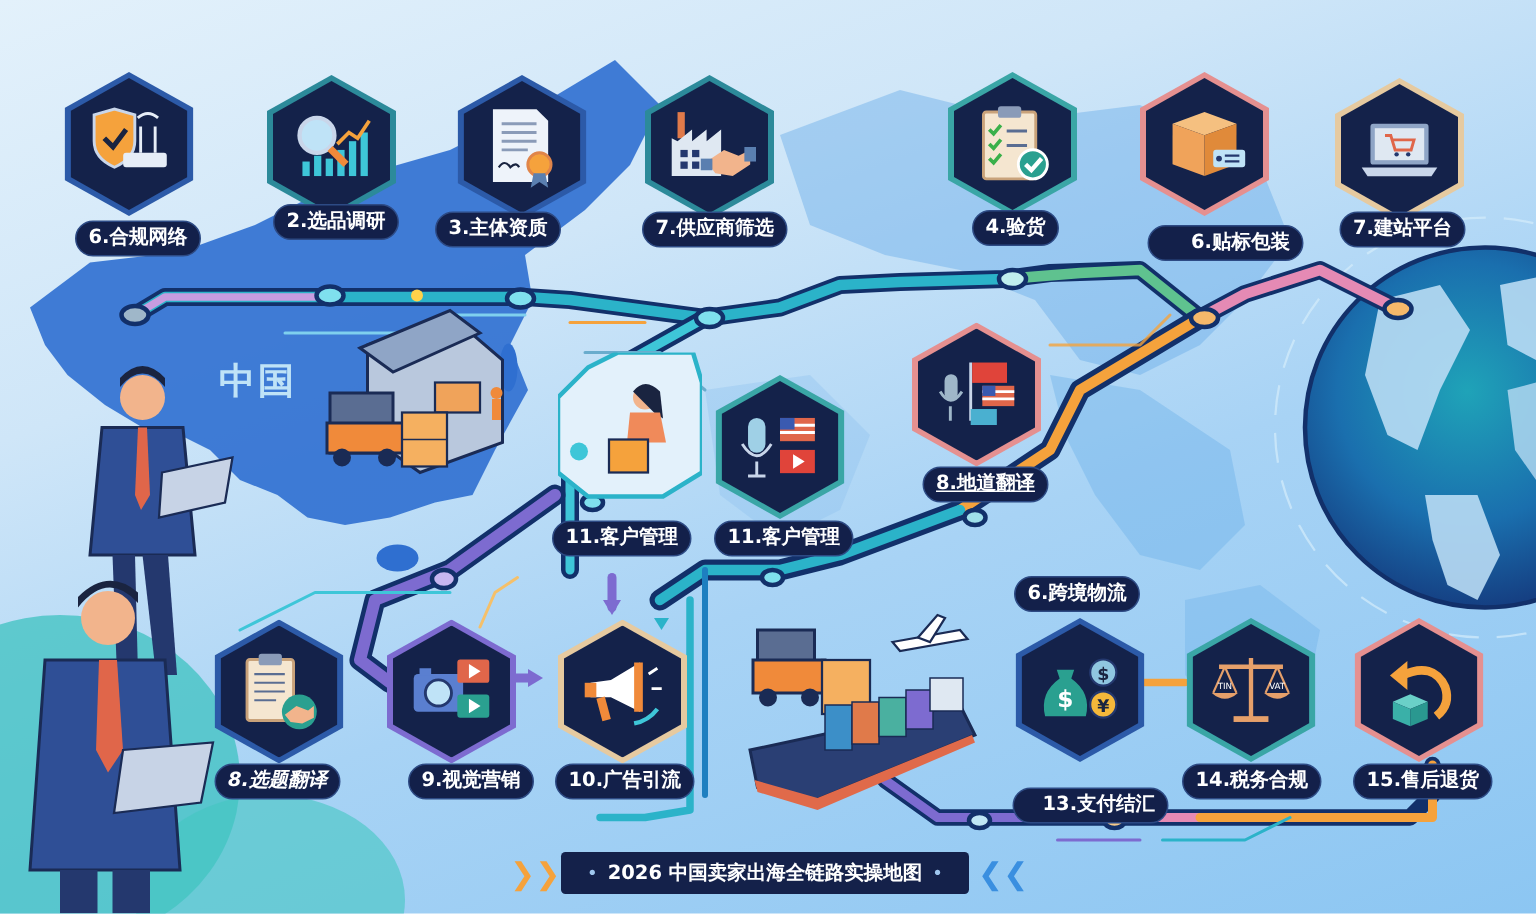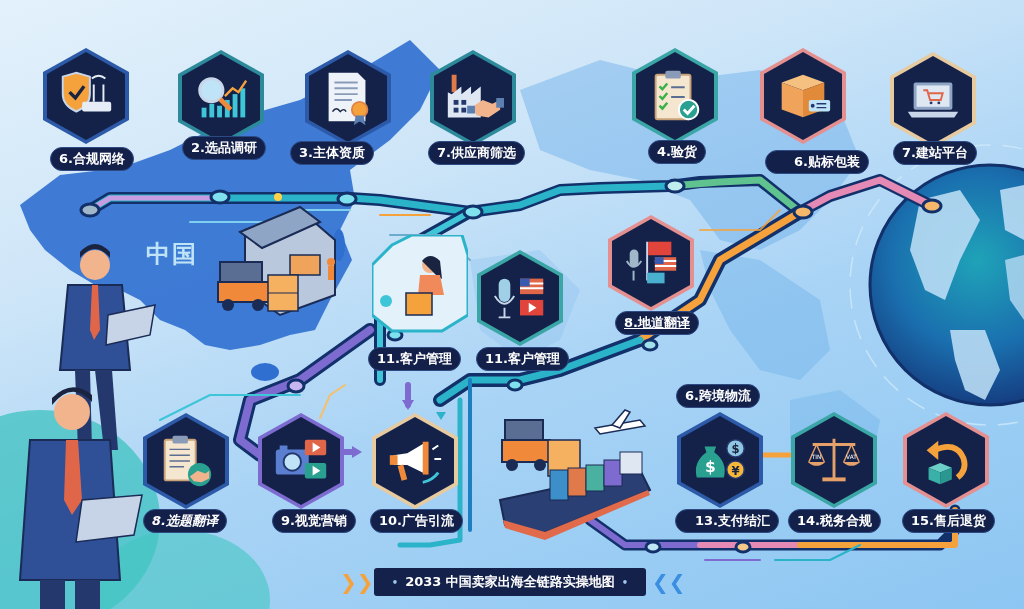--- a/index.html
+++ b/index.html
@@ -411,21 +411,21 @@
     <svg viewBox="0 0 64 64">
       <path d="M16,18 L28,18 L26,24 Q40,34 36,50 L8,50 Q4,34 18,24 Z" fill="#2aa090"></path>
       <text x="22" y="44" font-size="16" font-weight="bold" fill="#ffffff" text-anchor="middle" font-family="DejaVu Sans, sans-serif">$</text>
       <circle cx="48" cy="20" r="9" fill="#8fc6e0" stroke="#24386e" stroke-width="1.5"></circle>
       <text x="48" y="25" font-size="12" font-weight="bold" fill="#1a2440" text-anchor="middle" font-family="DejaVu Sans, sans-serif">$</text>
       <circle cx="48" cy="42" r="9" fill="#f5b83a" stroke="#24386e" stroke-width="1.5"></circle>
       <text x="48" y="47" font-size="12" font-weight="bold" fill="#1a2440" text-anchor="middle" font-family="DejaVu Sans, sans-serif">¥</text>
     </svg>
   </div>
 </div>
-<div class="label" style="left:675px;top:509px;padding-left:19px;">13.支付结汇</div>
+<div class="label" style="left:675px;top:525px;padding-left:19px;">13.支付结汇</div>
 
 <div class="node" style="left:791px;top:412px;">
   <div class="hex-outer" style="background:#3aa6a6"></div>
   <div class="hex-inner">
     <svg viewBox="0 0 64 64">
       <line x1="32" y1="10" x2="32" y2="52" stroke="#e6a06a" stroke-width="3"></line>
       <line x1="10" y1="16" x2="54" y2="16" stroke="#e6a06a" stroke-width="3"></line>
       <rect x="20" y="50" width="24" height="4" fill="#e6a06a"></rect>
       <line x1="14" y1="16" x2="6" y2="34" stroke="#e6a06a" stroke-width="1.5"></line>
       <line x1="14" y1="16" x2="22" y2="34" stroke="#e6a06a" stroke-width="1.5"></line>
@@ -456,16 +456,16 @@
 
 <svg class="layer" viewBox="0 0 1024 609" style="pointer-events:none">
   <polygon points="352,446 362,452 352,458" fill="#7d6bd0"></polygon>
   <polygon points="402,400 414,400 408,410" fill="#7d6bd0"></polygon>
   <polygon points="436,412 446,412 441,420" fill="#2bb3c9"></polygon>
 </svg>
 
 <span class="chev" style="left:340px;color:#f5a23c;">❯❯</span>
 <div class="banner">
   <span class="dot">•</span>
-  <span>2033 中国卖家出海全链路实操地图</span>
+  <span>2026 中国卖家出海全链路实操地图</span>
   <span class="dot">•</span>
 </div>
 <span class="chev" style="left:652px;color:#3a8fe0;">❮❮</span>
 
 </body></html>

